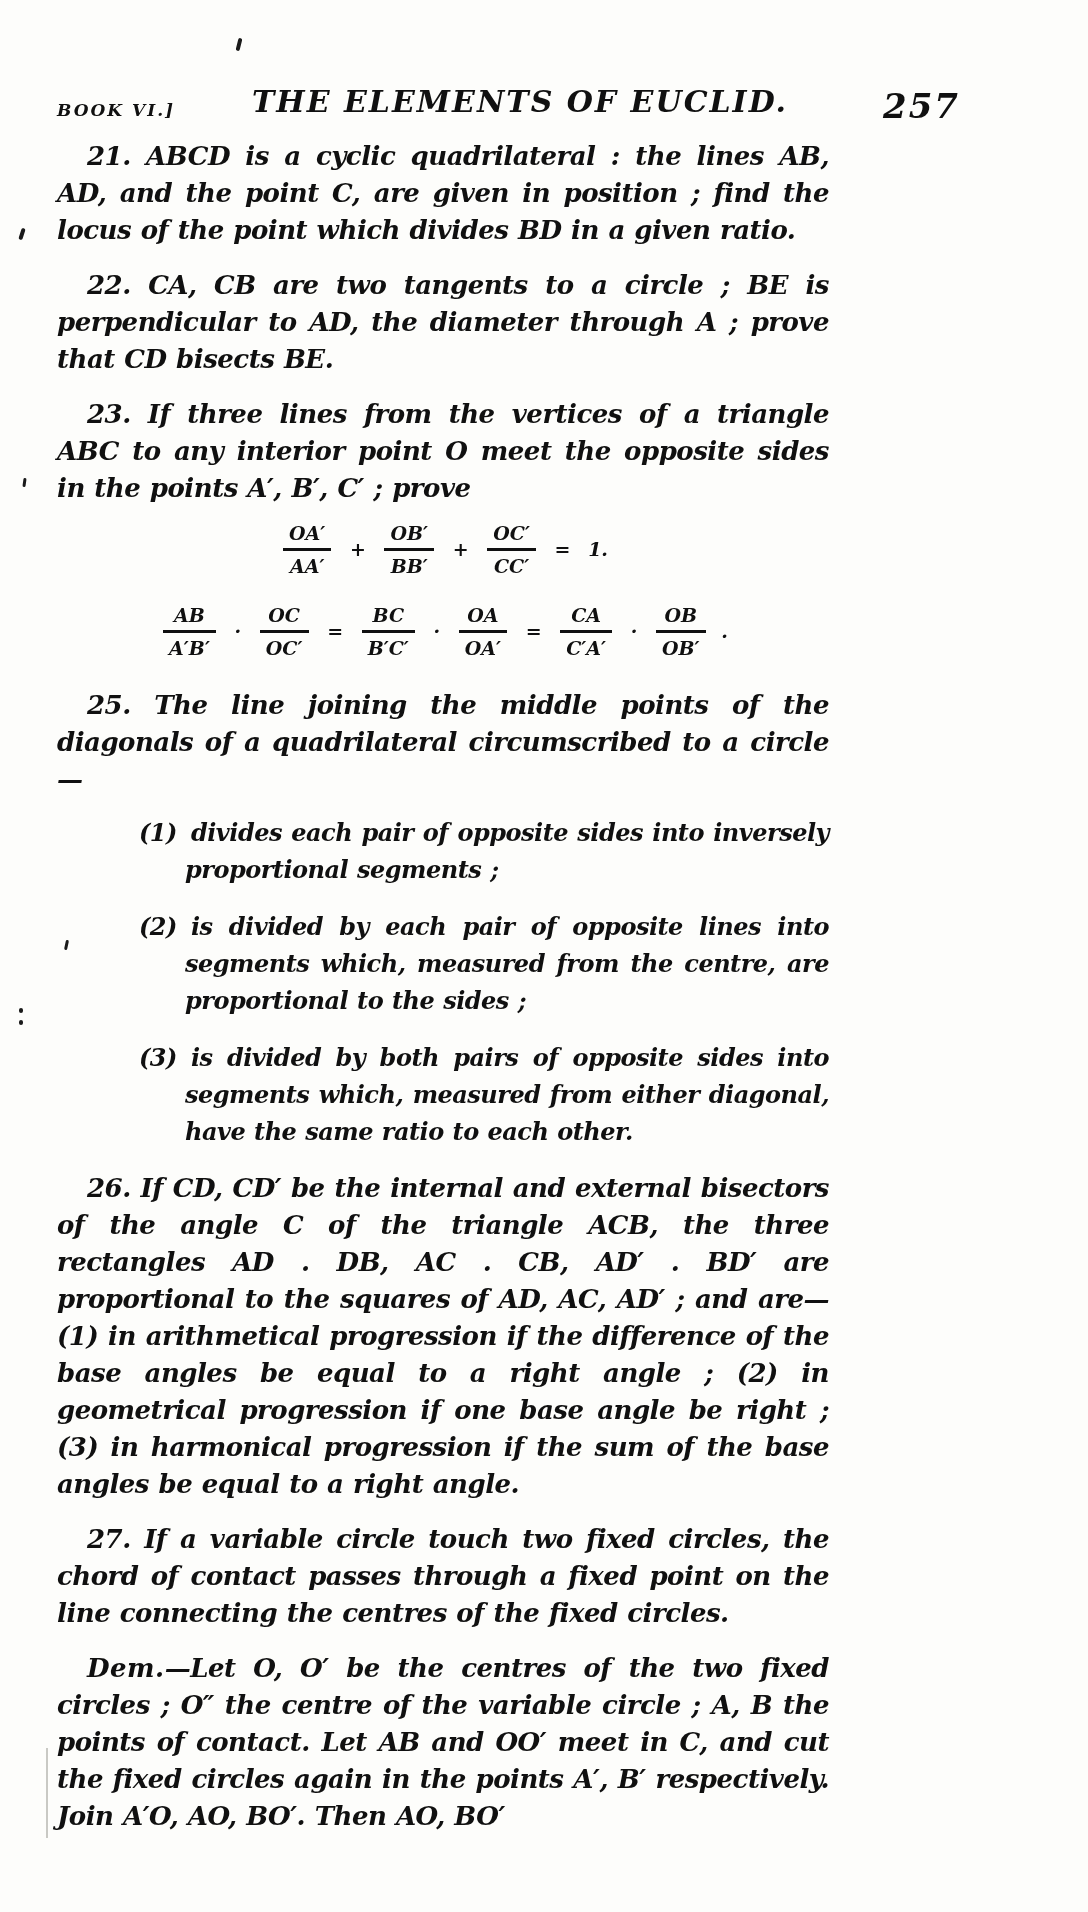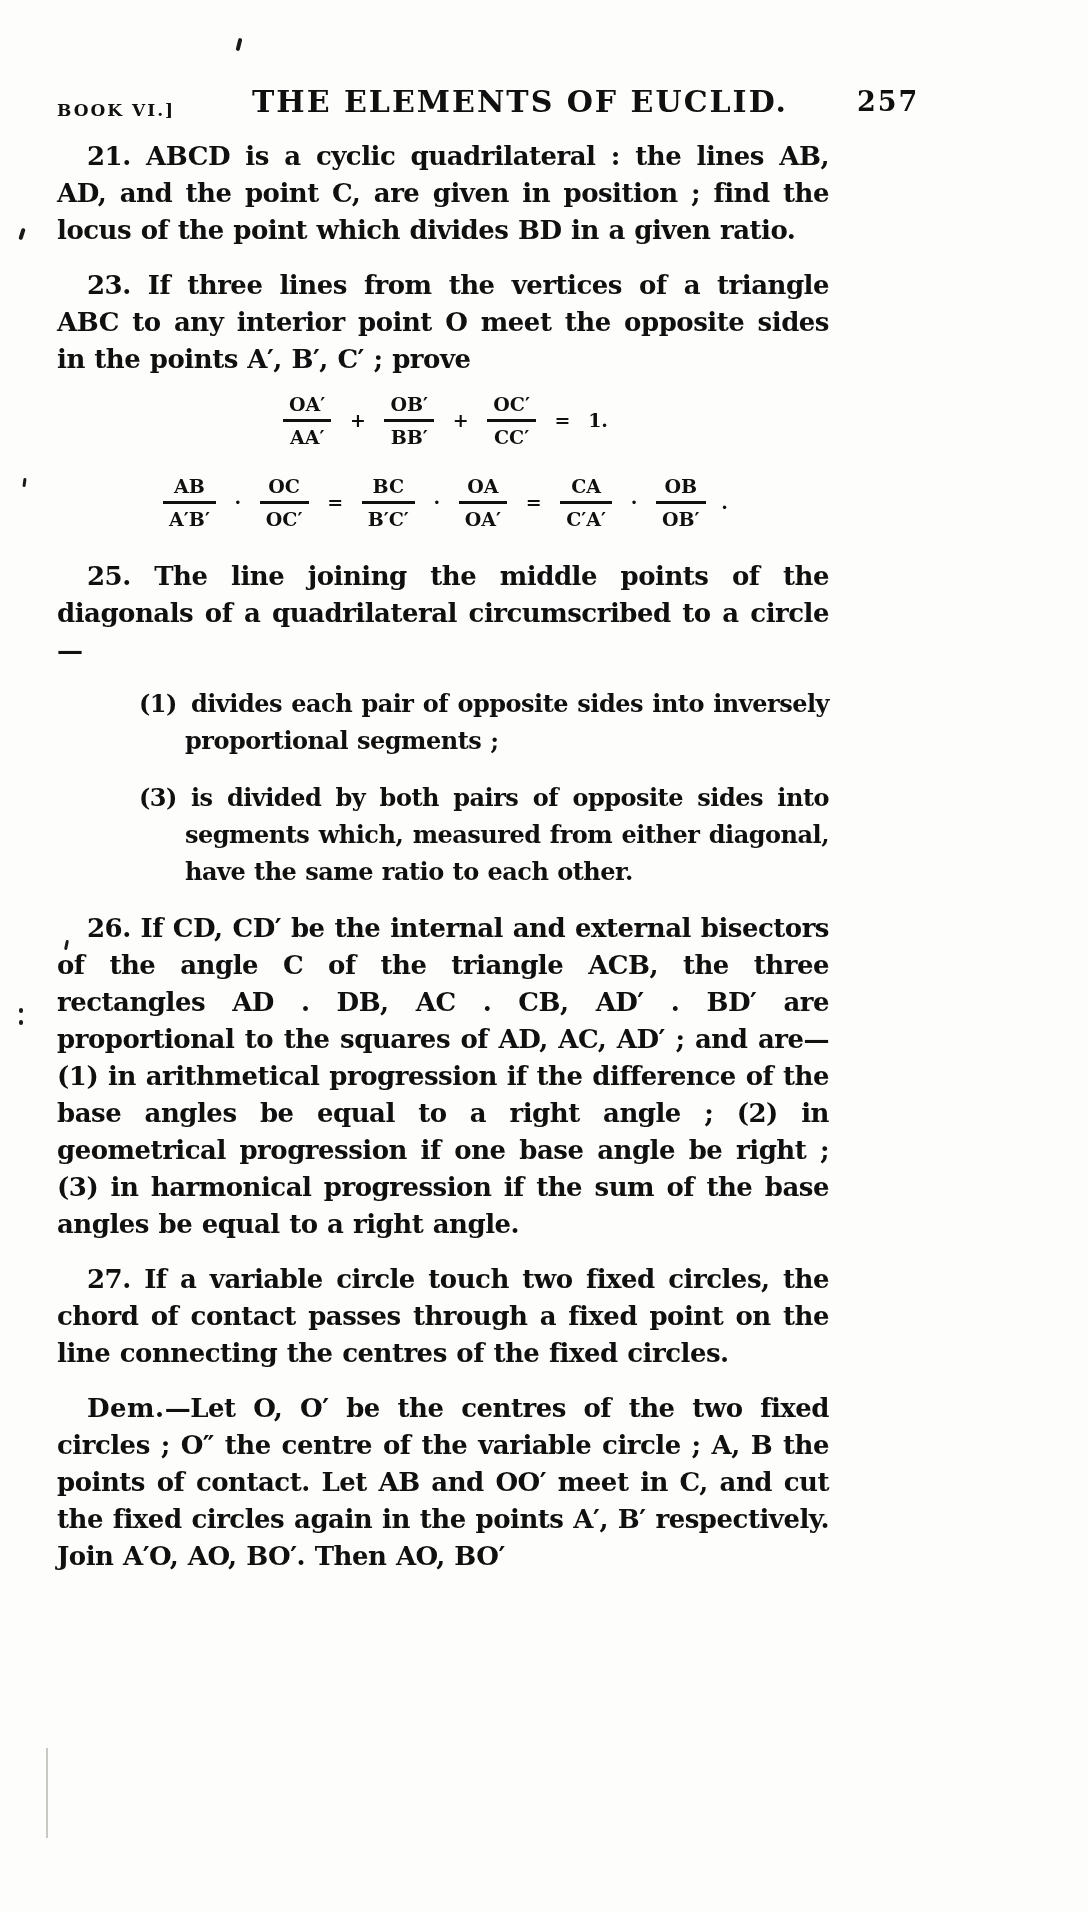--- a/index.html
+++ b/index.html
@@ -5,34 +5,35 @@
   html,body { margin:0; padding:0; }
   body { background:#ffffff; }
   .page {
     position:relative;
     width:1088px; height:1912px;
     background:#fdfdfb;
     overflow:hidden;
     font-family:"DejaVu Serif", serif;
     font-weight:bold;
     color:#101010;
+    font-style:italic;
   }
   
   .header { position:absolute; top:84px; left:0; width:100%; height:50px; }
   .book-label {
     position:absolute; left:57px; top:16px;
     font-size:17px; letter-spacing:2px;
   }
   .running-title {
     position:absolute; left:228px; top:0;
     font-size:30px; letter-spacing:2px;margin-left:24px;
   }
   .page-number {
-    position:absolute; left:857px; top:2px;
-    font-size:27px; letter-spacing:2px;text-align:center;
+    position:absolute; left:883px; top:2px;
+    font-size:34px; letter-spacing:2px;text-align:center;
   }
   
   .text-block {
     position:absolute; top:138px; left:57px; width:772px;
   }
   .para {
     margin:0 0 18px 0;
     font-size:26px; line-height:37px;
     letter-spacing:-0.5px; word-spacing:1px;
     text-align:justify;
@@ -84,20 +85,21 @@
   <div class="header">
     <span class="book-label">BOOK VI.]</span>
     <span class="running-title">THE ELEMENTS OF EUCLID.</span>
     <span class="page-number">257</span>
   </div>
 
   <div class="text-block">
 
     <p class="para">21. ABCD is a cyclic quadrilateral : the lines AB, AD, and the point C, are given in position ; find the locus of the point which divides BD in a given ratio.</p>
 
+    <p class="para">22. CA, CB are two tangents to a circle ; BE is perpendicular to AD, the diameter through A ; prove that CD bisects BE.</p>
 
     <p class="para tight">23. If three lines from the vertices of a triangle ABC to any interior point O meet the opposite sides in the points A′, B′, C′ ; prove</p>
 
     <div class="formula">
       <span class="frac">
         <span class="num">OA′</span>
         <span class="den">AA′</span>
       </span>
       <span class="op">+</span>
       <span class="frac">
@@ -144,20 +146,21 @@
         <span class="num">OB</span>
         <span class="den">OB′</span>
       </span>
       <span class="rhs">.</span>
     </div>
 
     <p class="para" style="margin-bottom:16px;">25. The line joining the middle points of the diagonals of a quadrilateral circumscribed to a circle—</p>
 
     <p class="list-item"><span class="marker">(1)</span><span>divides each pair of opposite sides into inversely proportional segments ;</span></p>
 
+    <p class="list-item"><span class="marker">(2)</span><span>is divided by each pair of opposite lines into segments which, measured from the centre, are proportional to the sides ;</span></p>
 
     <p class="list-item"><span class="marker">(3)</span><span>is divided by both pairs of opposite sides into segments which, measured from either diagonal, have the same ratio to each other.</span></p>
 
     <p class="para">26. If CD, CD′ be the internal and external bisectors of the angle C of the triangle ACB, the three rectangles AD . DB, AC . CB, AD′ . BD′ are proportional to the squares of AD, AC, AD′ ; and are—(1) in arithmetical progression if the difference of the base angles be equal to a right angle ; (2) in geometrical progression if one base angle be right ; (3) in harmonical progression if the sum of the base angles be equal to a right angle.</p>
 
     <p class="para">27. If a variable circle touch two fixed circles, the chord of contact passes through a fixed point on the line connecting the centres of the fixed circles.</p>
 
     <p class="para"><span class="dem-label">Dem.</span><span>—Let O, O′ be the centres of the two fixed circles ; O″ the centre of the variable circle ; A, B the points of contact.  Let AB and OO′ meet in C, and cut the fixed circles again in the points A′, B′ respectively.  Join A′O, AO, BO′.  Then AO, BO′</span></p>
 
   </div>

